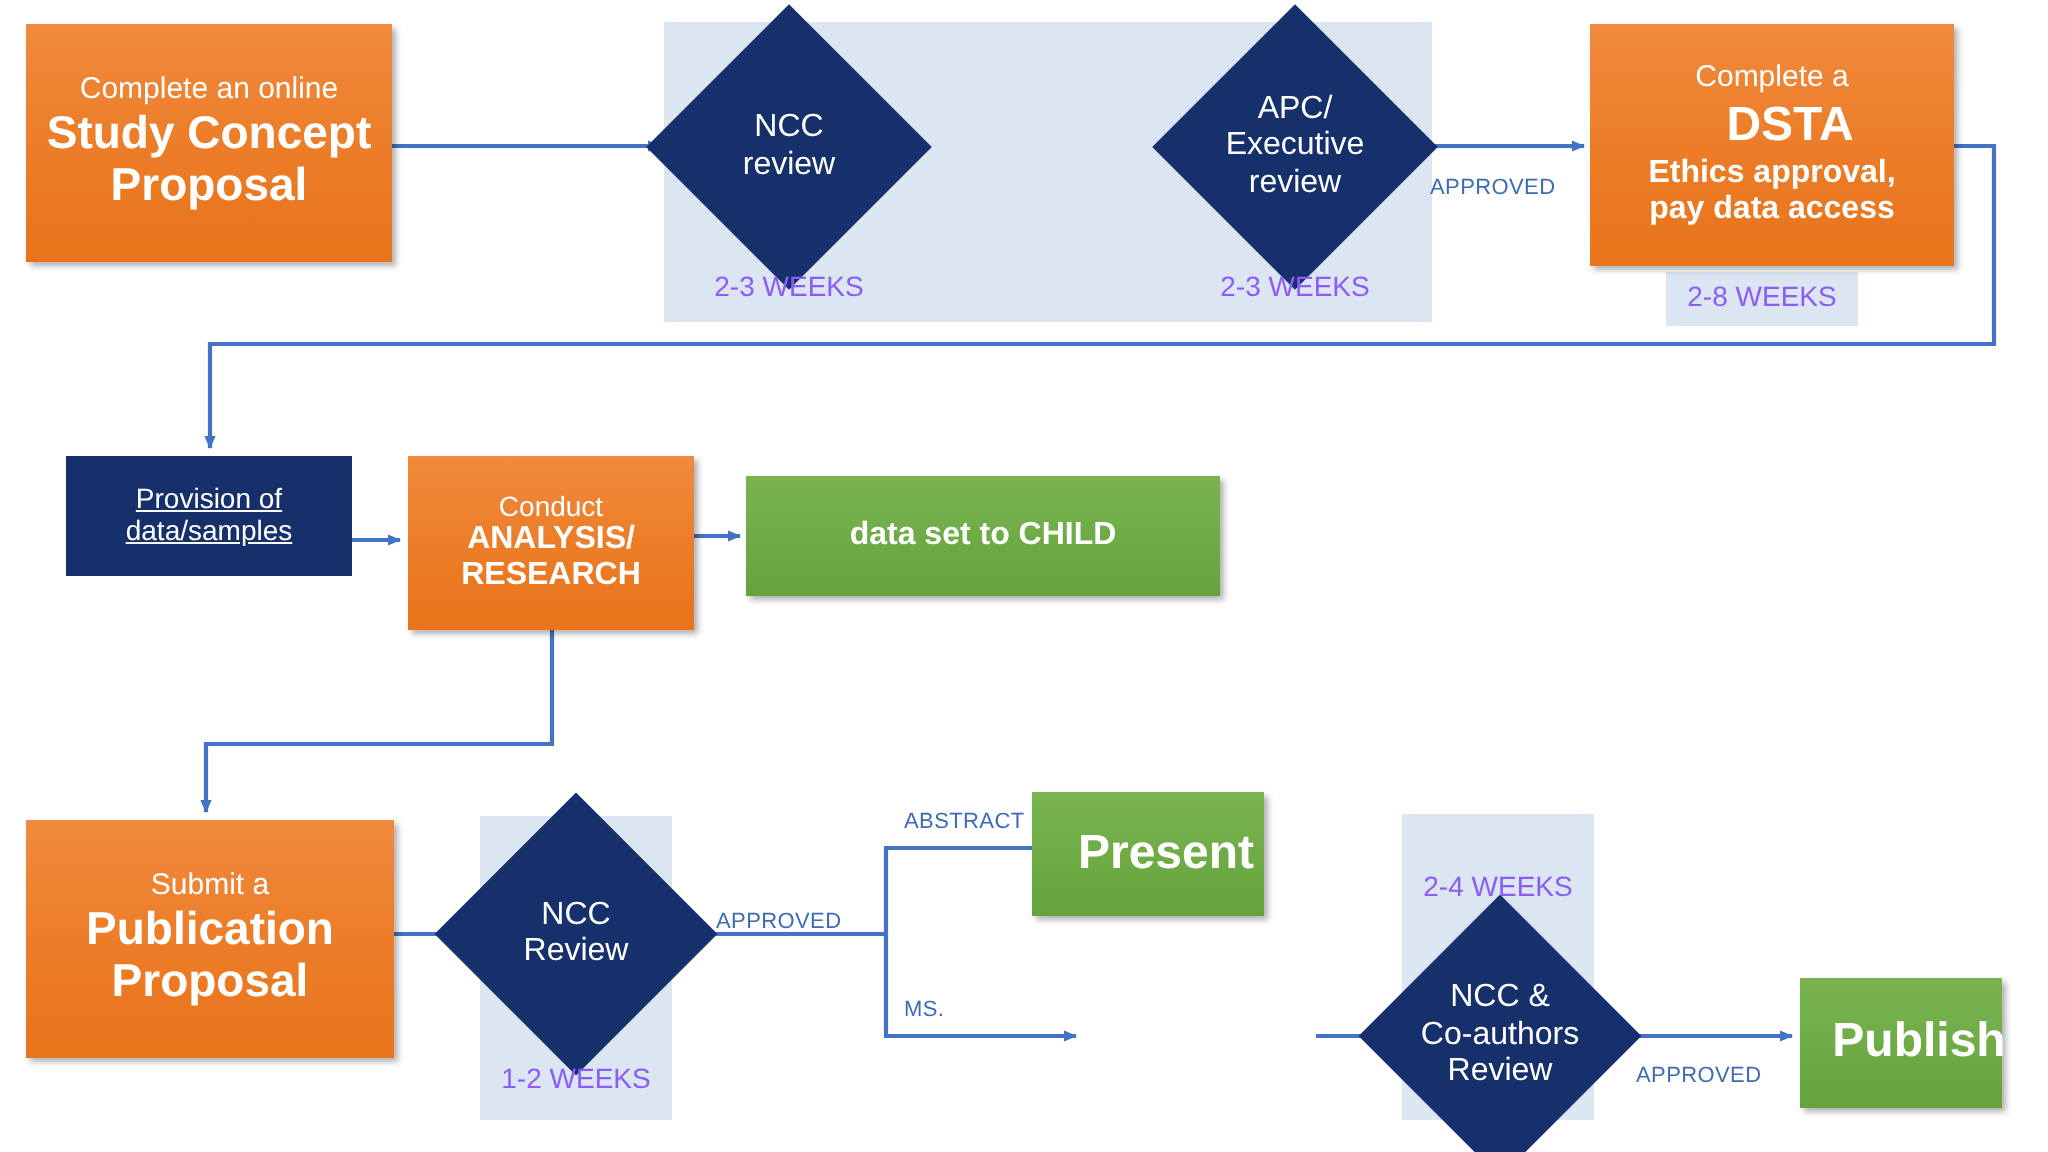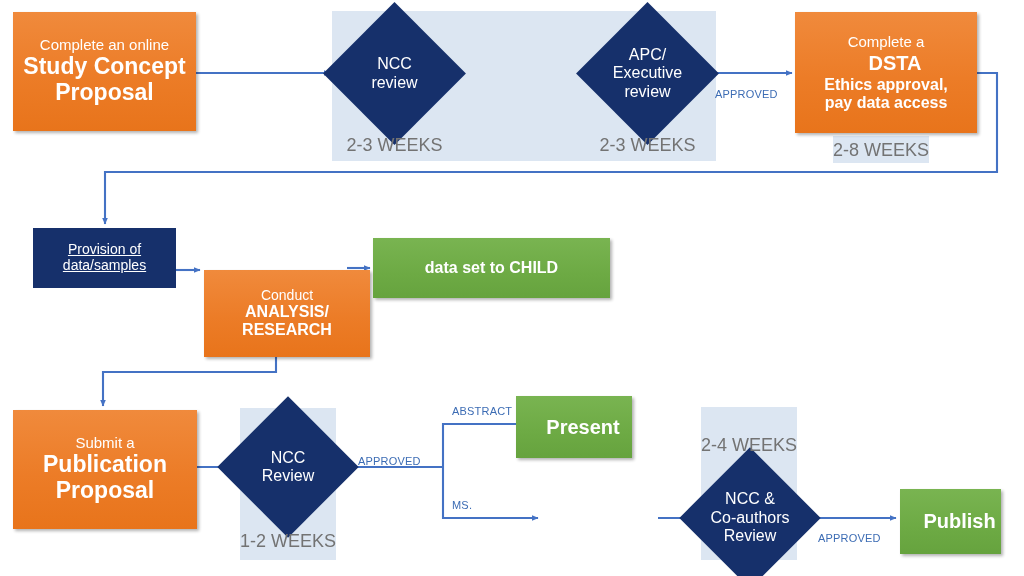--- a/index.html
+++ b/index.html
@@ -25,40 +25,40 @@
     box-shadow:2px 2px 3px rgba(0,0,0,.30);
   }
   .box.orange{background:linear-gradient(180deg,#F08A3C 0%,#EC7C27 55%,#E8741B 100%);}
   .box.navy{background:#16306B;box-shadow:none;}
   .box.green{background:linear-gradient(180deg,#79B451 0%,#6DAA44 60%,#66A33E 100%);}
 
   .l1{font-size:15px;font-weight:400;}
   .l2{font-size:23px;font-weight:700;}
   .l1s{font-size:14px;font-weight:400;}
   .l2s{font-size:16px;font-weight:700;}
-  .bigbold{font-size:20px;font-weight:700;padding-left:18px;}
+  .bigbold{font-size:24px;font-weight:700;padding-left:18px;}
 
   
   .diamond{position:absolute;}
   .diamond .shape{
     position:absolute;left:0;top:0;width:100%;height:100%;
     background:#16306B;
     transform:rotate(45deg);
   }
   .diamond .dtext{
     position:absolute;left:0;top:0;width:100%;height:100%;
     display:flex;flex-direction:column;
     align-items:center;justify-content:center;
     color:#ffffff;font-size:16px;line-height:1.15;text-align:center;
     white-space:nowrap;
   }
 
   
   .weeks{
-    position:absolute;color:#737373;font-size:18px;font-weight:400;
+    position:absolute;color:#8b5cf6;font-size:14px;font-weight:400;
     white-space:nowrap;text-align:center;
   }
   .edgelabel{
     position:absolute;color:#3C6CB4;font-size:11px;font-weight:400;
     letter-spacing:.2px;white-space:nowrap;
   }
 </style>
 </head>
 <body>
 
@@ -133,21 +133,21 @@
     <div class="l2s">Ethics approval,</div>
     <div class="l2s">pay data access</div>
   </div>
   <div class="weeks" style="left:833px;top:140px;width:96px;">2-8 WEEKS</div>
 
   <div class="box navy" style="left:33px;top:228px;width:143px;height:60px;text-decoration:underline;">
     <div class="l1s">Provision of</div>
     <div class="l1s">data/samples</div>
   </div>
 
-  <div class="box orange" style="left:204px;top:228px;width:166px;height:87px;margin-top:42px;">
+  <div class="box orange" style="left:204px;top:228px;width:143px;height:87px;">
     <div class="l1s">Conduct</div>
     <div class="l2s">ANALYSIS/</div>
     <div class="l2s">RESEARCH</div>
   </div>
 
   <div class="box green" style="left:373px;top:238px;width:237px;height:60px;">
     <div class="l2s">data set to CHILD</div>
   </div>
 
   <div class="box orange" style="left:13px;top:410px;width:184px;height:119px;">

